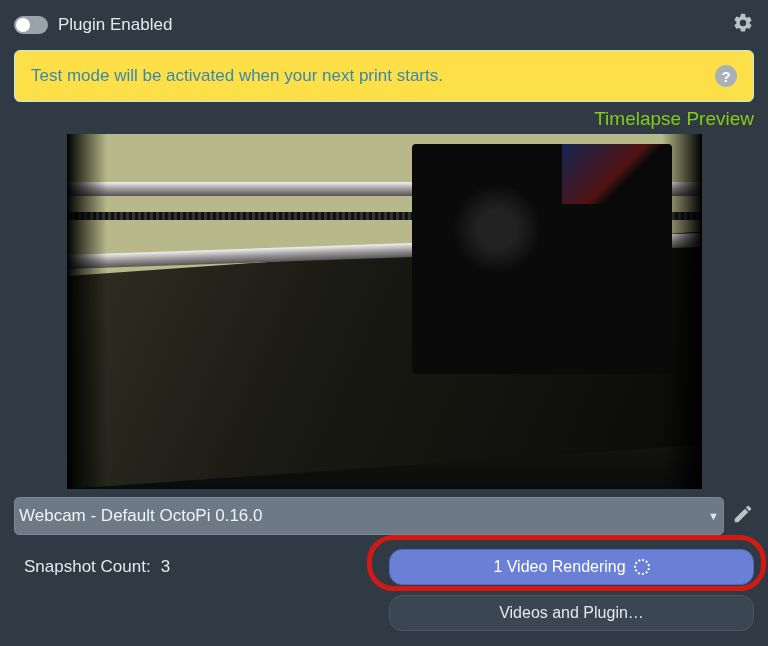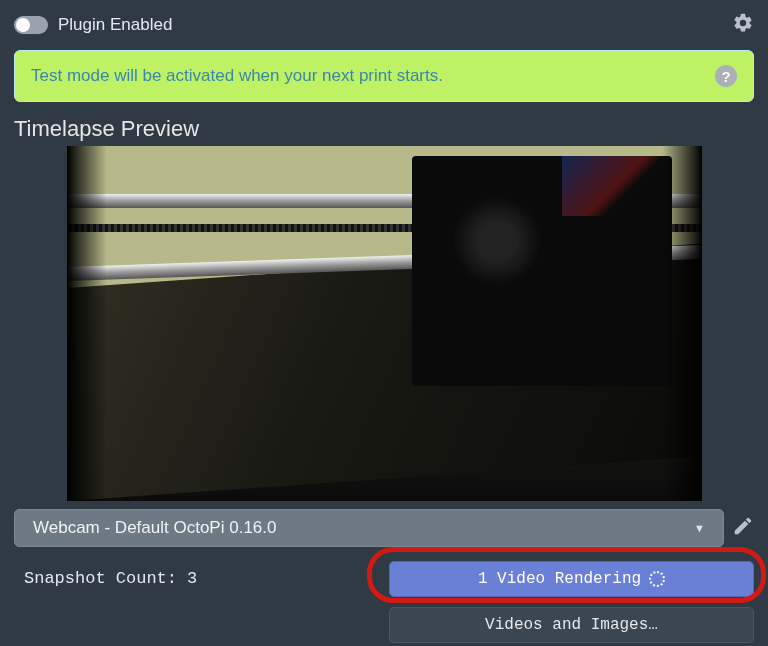--- a/index.html
+++ b/index.html
@@ -37,48 +37,48 @@
     content: "";
     position: absolute;
     left: 2px; top: 2px;
     width: 14px; height: 14px;
     background: #fff;
     border-radius: 50%;
   }
   .gear svg { width: 22px; height: 22px; fill: #b9c2c9; }
 
   .info-banner {
-    background: #bef264;
+    background: #fde047;
     color: #3a87ad;
     border: 1px solid #bce8f1;
     border-radius: 6px;
     padding: 14px 16px;
     display: flex;
     align-items: center;
     justify-content: space-between;
     font-size: 17px;
-    margin-bottom: 14px;
+    margin-bottom: 6px;
   }
   .help-icon {
     width: 22px; height: 22px;
     border-radius: 50%;
     background: #a9b1b7;
     color: #fff;
     display: flex;
     align-items: center;
     justify-content: center;
     font-size: 15px;
     font-weight: bold;
   }
 
   .preview-section { }
   .preview-title {
-    text-align: left;
-    font-size: 22px;
-    color: #e5e5e5;
+    text-align: right;
+    font-size: 19px;
+    color: #84cc16;
     margin-bottom: 4px;
   }
   .preview-image {
     width: 635px; height: 355px;
     margin: 0 auto 8px;
     position: relative;
     overflow: hidden;
     background: linear-gradient(to bottom, #b7b98a 0%, #b7b98a 48%, #2a2a24 52%, #0b0b0b 100%);
   }
   
@@ -137,36 +137,35 @@
     display: flex;
     align-items: center;
     gap: 8px;
     margin-bottom: 14px;
   }
   .dropdown {
     flex: 1;
     background: #6d7a86;
     color: #f0f3f5;
     border-radius: 5px;
-    padding: 8px 18px;
+    padding: 8px 4px;
     font-size: 17px;
     display: flex;
     justify-content: space-between;
     align-items: center;
     border: 1px solid #7a8692;
   }
   .dropdown .arrow { font-size: 11px; color: #e0e4e8; }
   .pencil svg { width: 22px; height: 22px; fill: #b9c2c9; }
 
   .counts-row {
     display: flex;
     align-items: flex-start;
     gap: 20px;
     padding-left: 10px;
-    font-family: Liberation Mono, monospace;
   }
   .snapshot-count {
     font-size: 17px;
     color: #e4e8ec;
     padding-top: 8px;
     display: flex;
     gap: 10px;
   }
   .buttons-col {
     margin-left: auto;
@@ -183,21 +182,21 @@
     border: 5px solid #d11a14;
     border-radius: 26px;
     pointer-events: none;
   }
   .btn {
     display: flex;
     align-items: center;
     justify-content: center;
     gap: 8px;
     height: 36px;
-    border-radius: 5px;
+    border-radius: 13px;
     font-size: 16px;
     cursor: pointer;
   }
   .btn-primary {
     background: #6a7fd6;
     border: 1px solid #5568b8;
     color: #fff;
   }
   .btn-default {
     background: #3a4651;
@@ -264,20 +263,20 @@
         <span>Snapshot Count:</span>
         <span>3</span>
       </div>
       <div class="buttons-col">
         <div class="highlight-ring"></div>
         <div class="btn btn-primary">
           <span>1 Video Rendering</span>
           <span class="spinner"></span>
         </div>
         <div class="btn btn-default">
-          <span>Videos and Images…</span>
+          <span>Videos and Plugin…</span>
         </div>
       </div>
     </div>
 
   </div>
 
 </div>
 
 </body></html>

